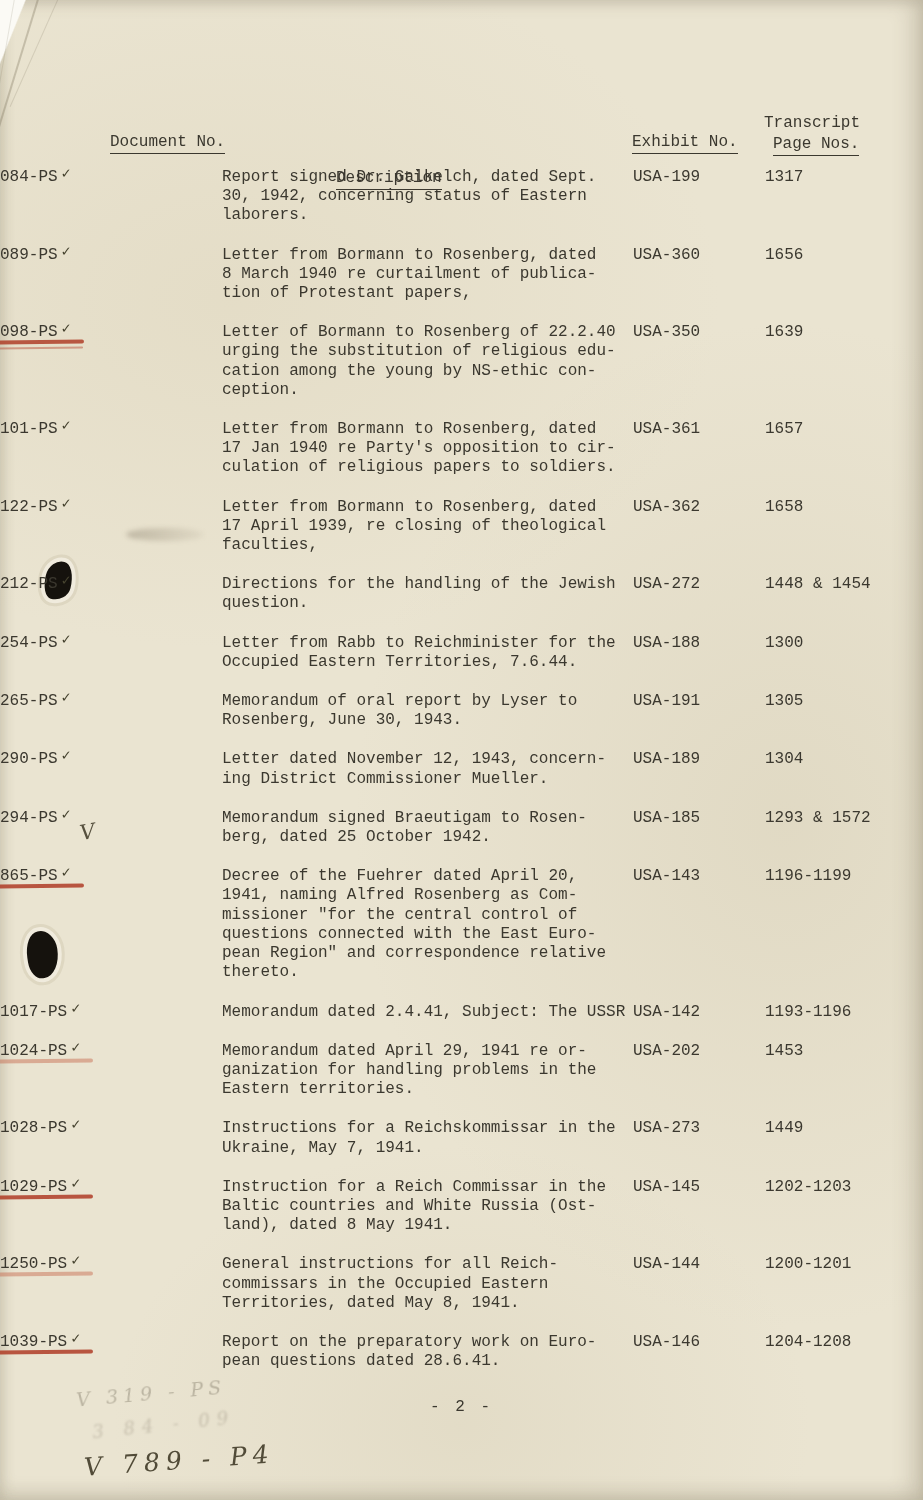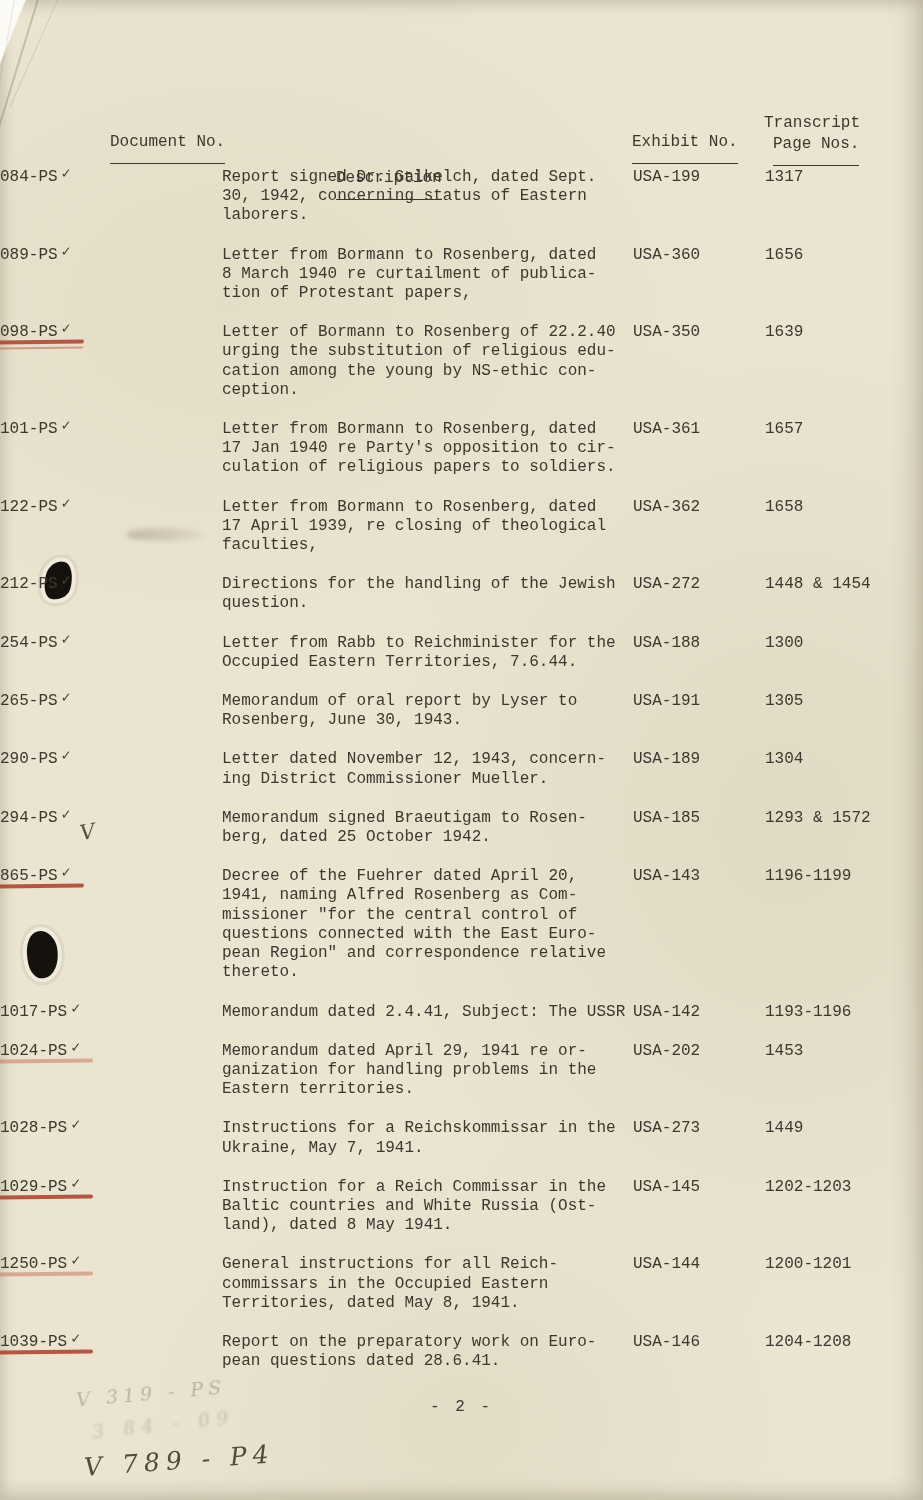--- a/index.html
+++ b/index.html
@@ -45,21 +45,21 @@
   .hole-bottom{
     left:27px;top:931px;width:31px;height:47px;
     border-radius:48% 52% 58% 42% / 55% 45% 60% 40%;
     transform:rotate(-9deg);
   }
 
   
   .content{position:absolute;top:116px;left:0;width:923px;font-size:16px;}
   .thead{position:relative;height:52px;}
   .th{position:absolute;white-space:nowrap;}
-  .th-underline{border-bottom:1.6px solid #3b382f;padding-bottom:12px;}
+  .th-underline{border-bottom:1.6px solid #3b382f;padding-bottom:2px;}
   .th-doc{left:110px;top:17px;}
   .th-desc{left:336px;top:17px;margin-top:36px;}
   .th-exh{left:632px;top:17px;}
   .th-trans1{left:764px;top:-2px;}
   .th-trans2{left:773px;top:19px;}
 
   .row{display:flex;margin-bottom:20px;line-height:19.2px;align-items:flex-start;}
   .c-doc{width:210px;display:flex;justify-content:flex-start;}
   .docwrap{position:relative;white-space:nowrap;}
   .check{width:22px;color:#46432f;font-size:15px;transform:translateY(-3px);padding-left:4px;}

